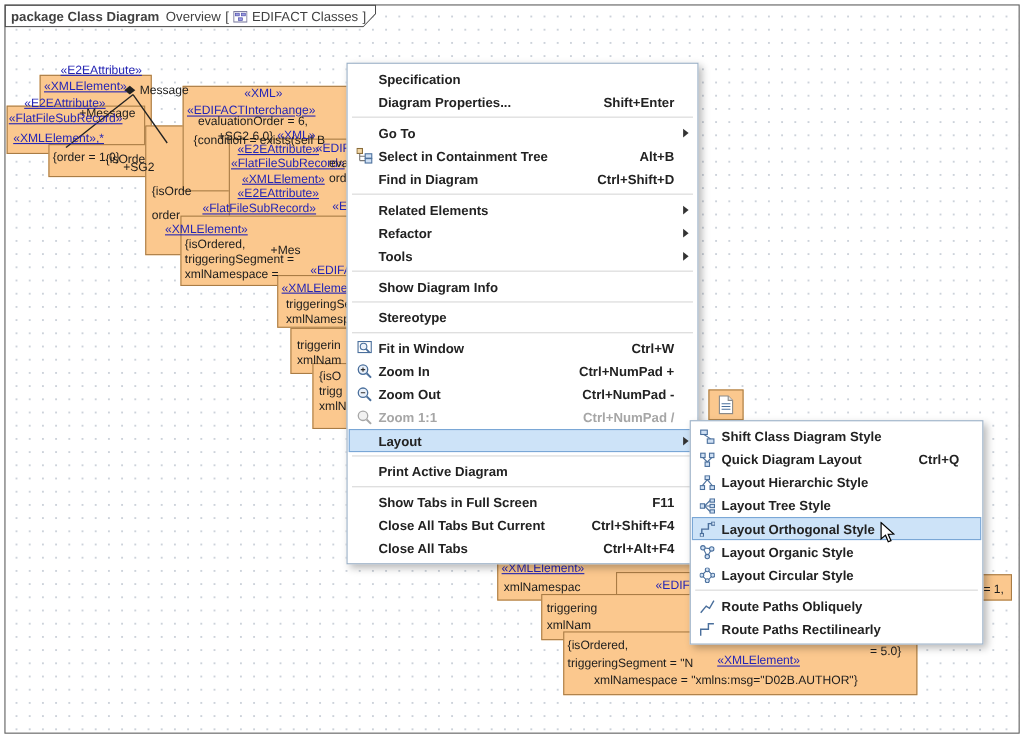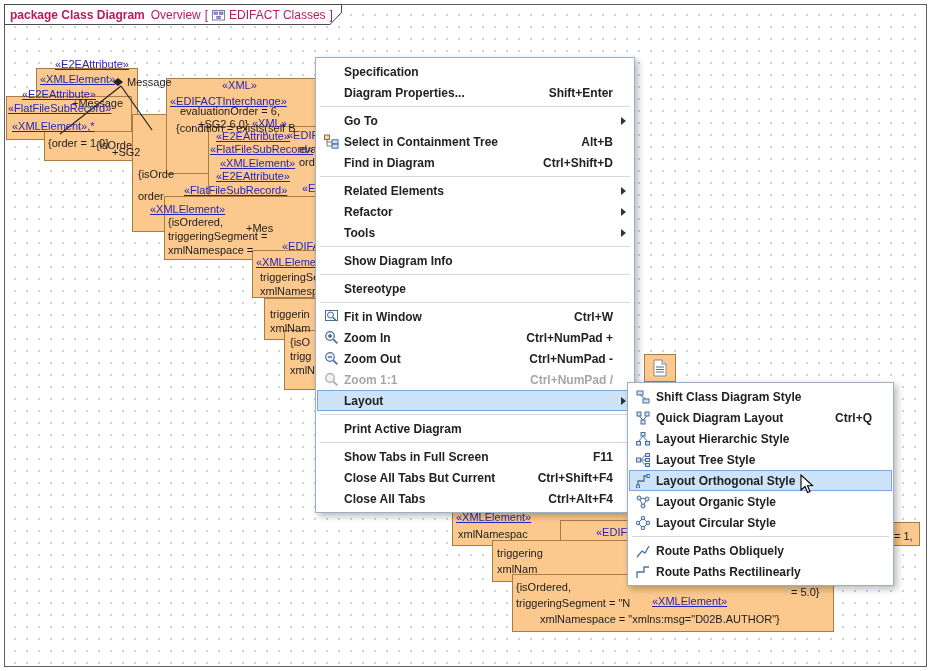--- a/index.html
+++ b/index.html
@@ -9,21 +9,21 @@
   .gridbg{position:absolute;inset:5px;background-color:#fff;
           background-image:radial-gradient(#ccd2da 0.9px, transparent 1.1px);
           background-size:12px 12px;background-position:4px 4px;z-index:0;}
   .framedge{position:absolute;inset:4px;border:1px solid #5f5f5f;z-index:5;pointer-events:none;}
   
   .tabouter{position:absolute;left:4px;top:4px;width:338px;height:21px;background:#4a4a4a;z-index:6;
             clip-path:polygon(0 0,100% 0,100% 40%,calc(100% - 12px) 100%,0 100%);}
   .tabinner{position:absolute;left:1px;top:1px;width:336px;height:19px;background:#fff;
             clip-path:polygon(0 0,100% 0,100% 38%,calc(100% - 11px) 100%,0 100%);
             display:flex;align-items:center;gap:4px;padding-left:5px;box-sizing:border-box;
-            font-size:12px;color:#be185d;}
+            font-size:12px;color:#404040;}
   .tb{font-weight:bold;}
   .tn{margin-left:2px;}
   
   #canvas{position:absolute;inset:0;z-index:1;}
   .cbox{position:absolute;background:#fbc88e;border:1px solid #a97c45;box-sizing:border-box;}
   .cfrag{position:absolute;font-size:11px;line-height:12px;white-space:nowrap;color:#1c1c1c;}
   .cfrag.blue{color:#2525b5;}
   .cfrag.und{text-decoration:underline;}
   .pageicon{position:absolute;left:644px;top:354px;width:30px;height:26px;background:#fbc88e;
             border:1px solid #a97c45;z-index:2;display:flex;align-items:center;justify-content:center;}

